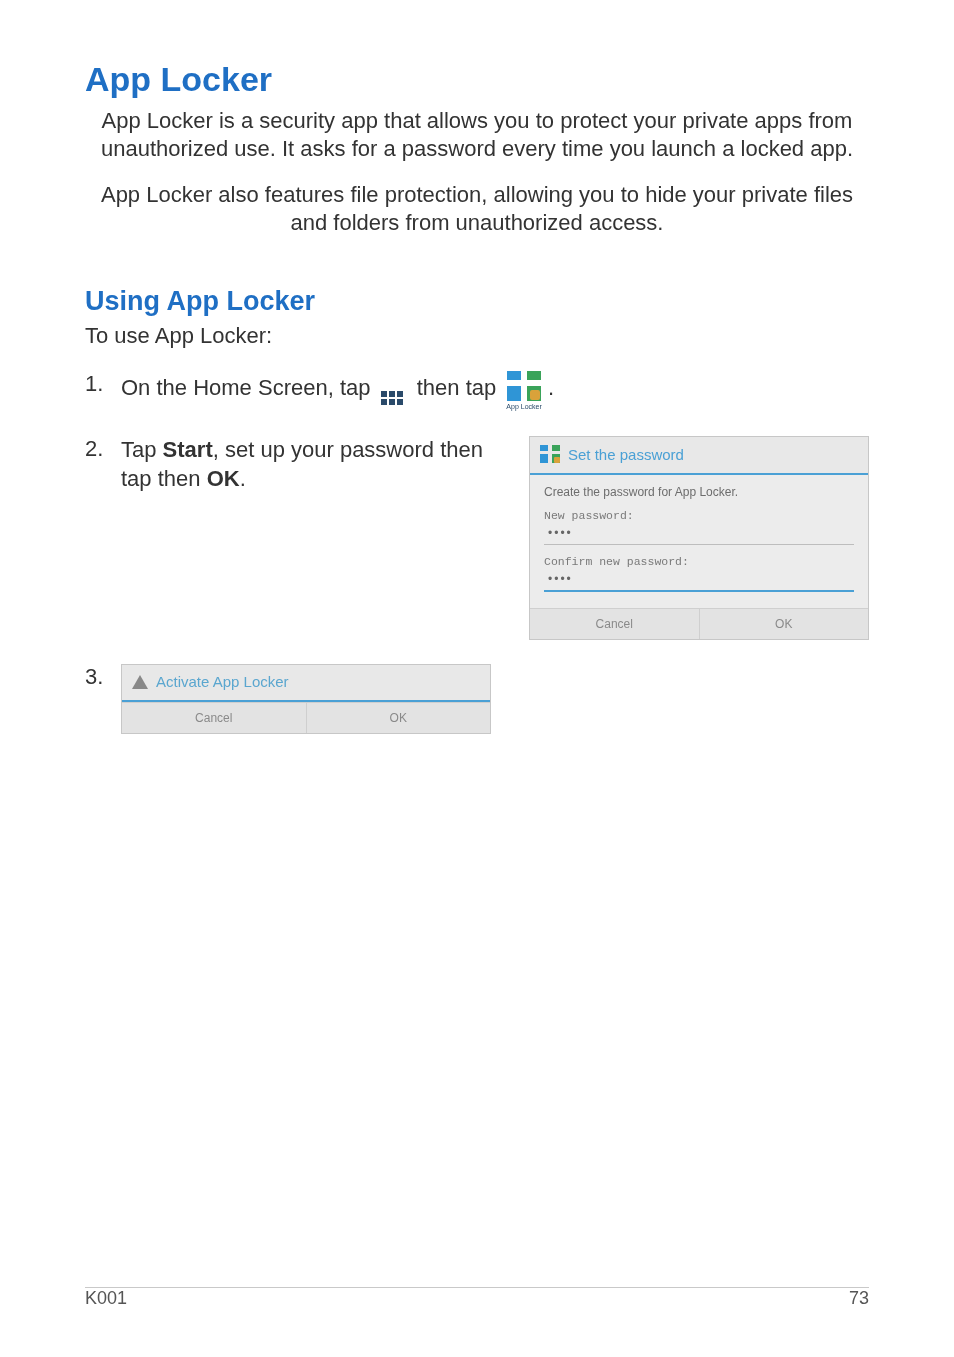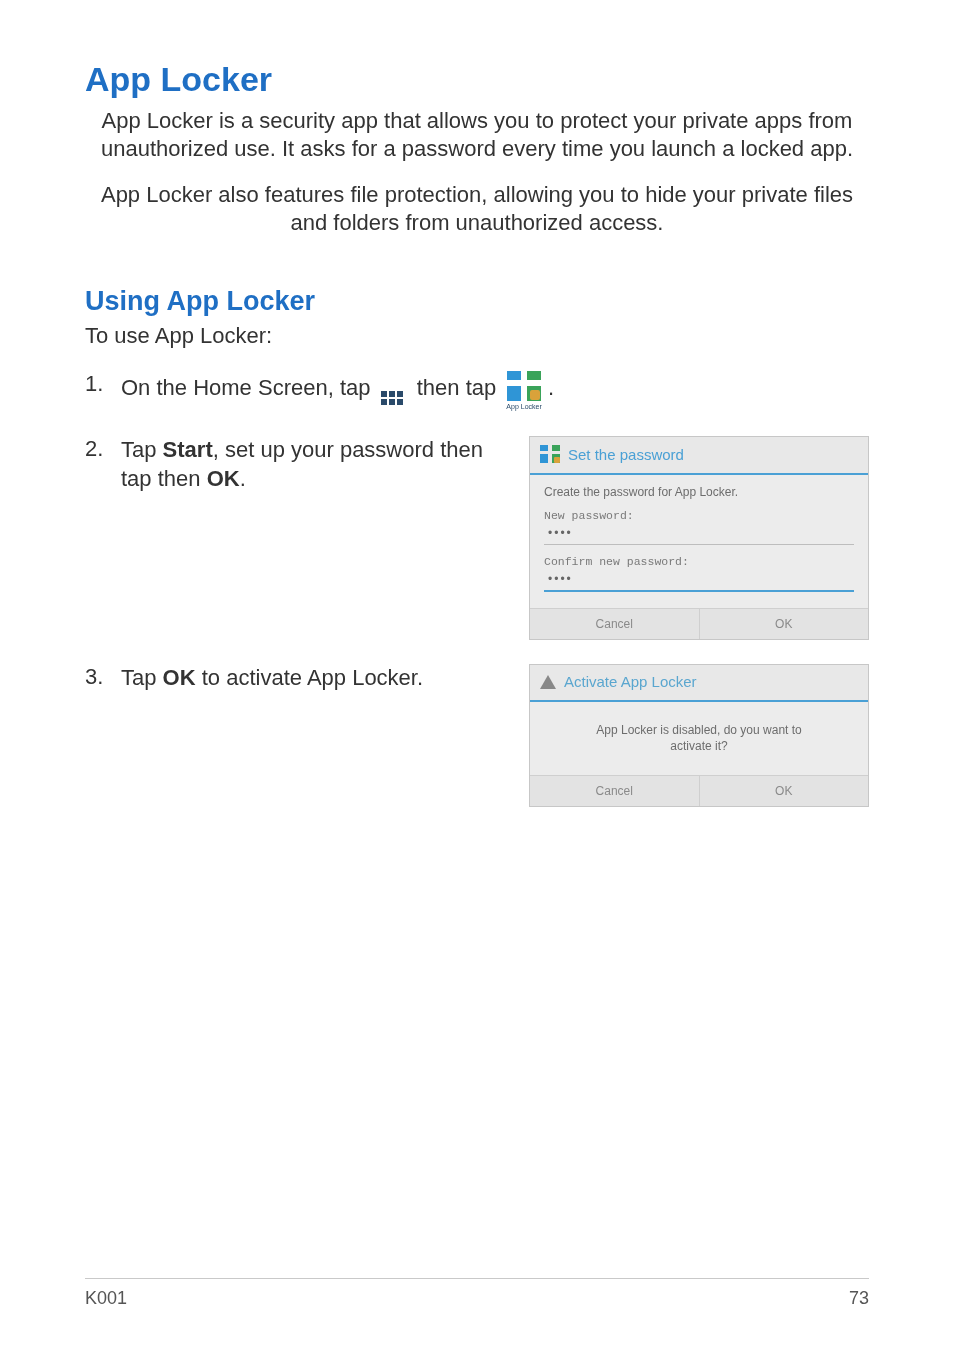--- a/index.html
+++ b/index.html
@@ -214,21 +214,21 @@
   }
   .step3-wrap { margin-top: 24px; }
 
   
   .page-footer {
     position: absolute;
     bottom: 48px;
     left: 85px;
     right: 85px;
     border-top: 1px solid #c9c9c9;
-    padding-top: 9px;
+    padding-top: 0;
     display: flex;
     justify-content: space-between;
     font-size: 18px;
     color: #555;
   }
 </style>
 </head>
 <body>
 
 <h1 class="main-title">App Locker</h1>
@@ -297,30 +297,26 @@
         <div class="dlg-buttons">
           <div class="btn">Cancel</div>
           <div class="btn">OK</div>
         </div>
       </div>
     </div>
   </li>
 
   <li class="step3-wrap">
     <div class="step-row">
-      <div class="step-text">
-        <span>Tap </span><strong>OK</strong><span> to activate App Locker.</span>
-      </div>
 
       <div class="dialog activate">
         <div class="dlg-header">
           <span class="warn-icon"></span>
           <span>Activate App Locker</span>
         </div>
-        <div class="dlg-msg">App Locker is disabled, do you want to activate it?</div>
         <div class="dlg-buttons">
           <div class="btn">Cancel</div>
           <div class="btn">OK</div>
         </div>
       </div>
     </div>
   </li>
 </ol>
 
 <div class="page-footer">

